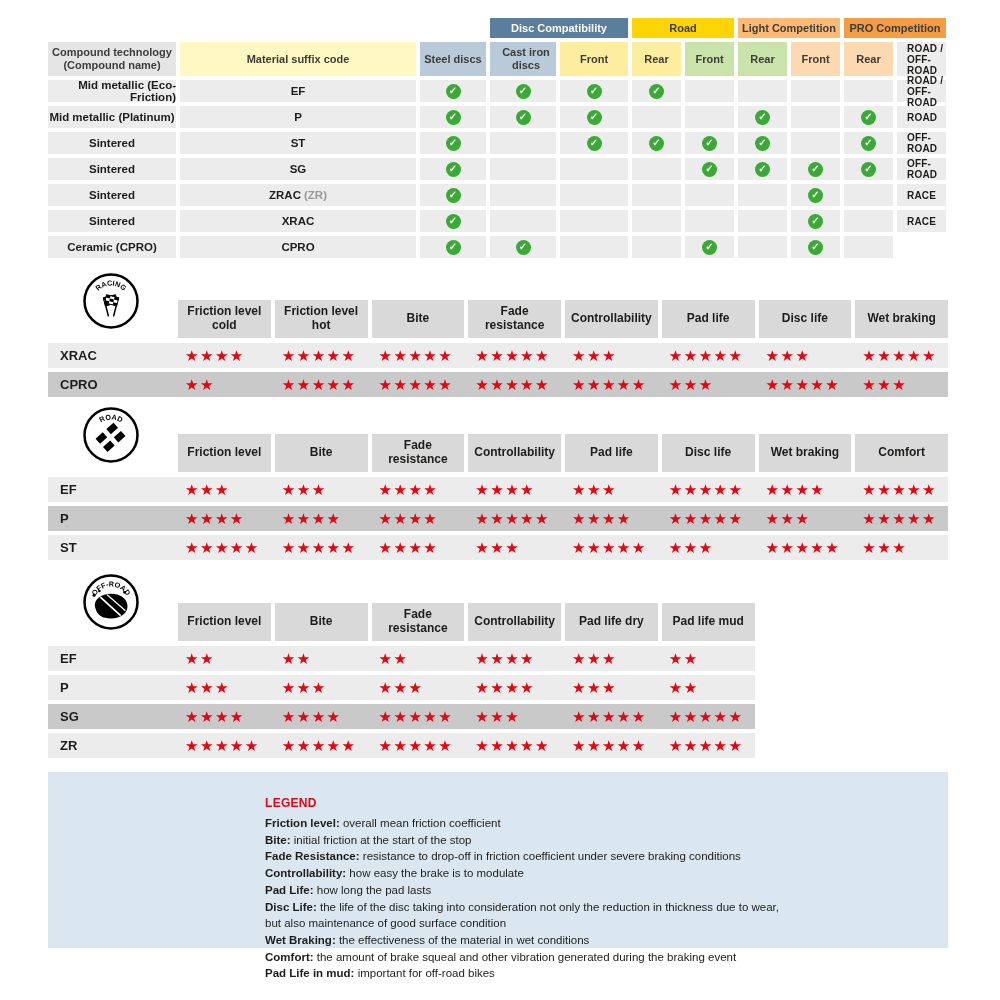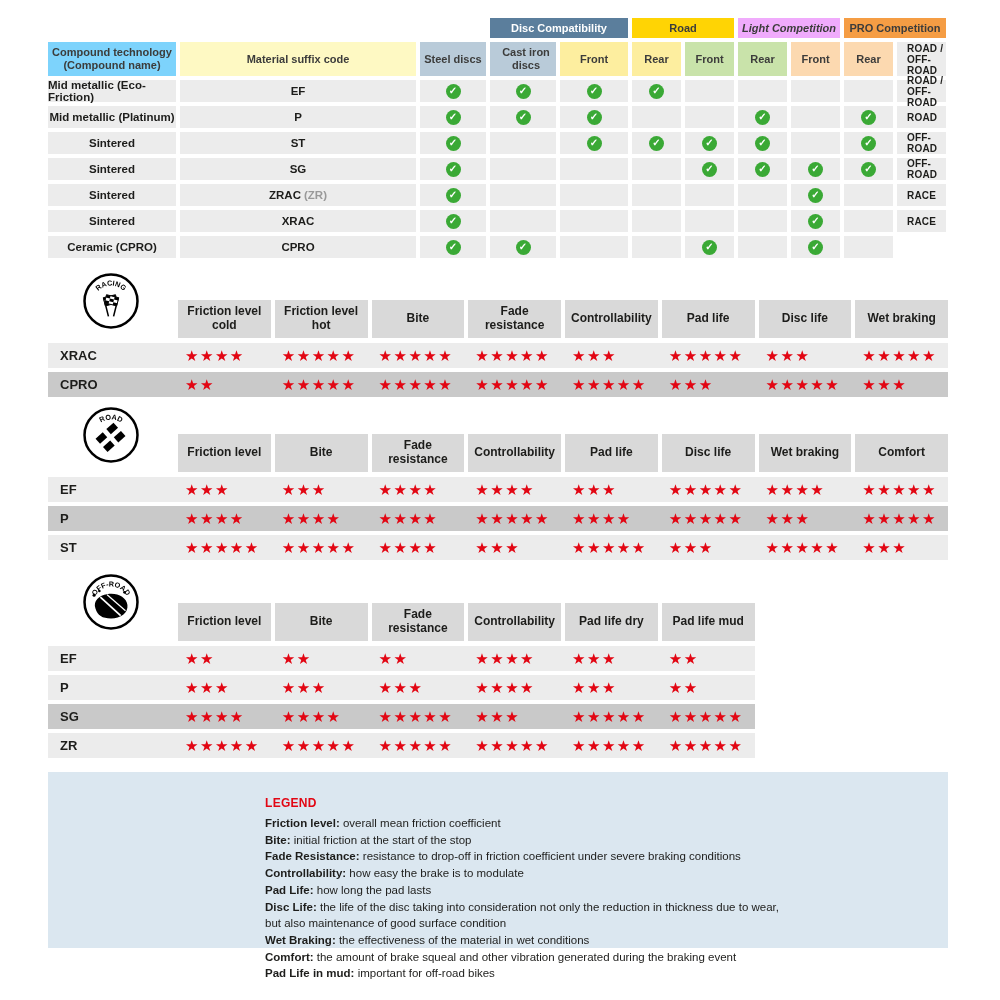--- a/index.html
+++ b/index.html
@@ -8,21 +8,21 @@
 
   
   #compat { position: absolute; left: 48px; top: 18px; display: grid;
     grid-template-columns: 128px 236px 66px 66px 68px 49px 49px 49px 49px 49px 49px;
     grid-template-rows: 20px 34px repeat(7, 22px); gap: 4px; }
   .group-cell { display: flex; align-items: center; justify-content: center; font-size: 11px; font-weight: bold; }
   .head-cell { display: flex; align-items: center; justify-content: center; text-align: center;
     font-size: 11px; font-weight: bold; color: #3c3c3b; line-height: 1.15; padding: 0 2px; }
   .cell { background: #ececec; display: flex; align-items: center; font-size: 11px; }
   .use-cell { font-size: 10px; font-weight: bold; padding-left: 10px; letter-spacing: 0.2px; }
-  .tech-cell { justify-content: center; font-weight: 600; font-size: 11.5px; }
+  .tech-cell { justify-content: center; font-weight: 600; font-size: 11.5px; text-align: right; }
   .code-cell { justify-content: center; font-weight: bold; font-size: 11.5px; gap: 3px; }
   .code-note { color: #999; font-weight: bold; }
   .check-cell { justify-content: center; }
   .check { width: 15px; height: 15px; border-radius: 50%; background: #3aa935; color: #fff;
     font-size: 10px; font-weight: bold; display: flex; align-items: center; justify-content: center; line-height: 1; }
 
   
   .icon-badge { position: absolute; width: 58px; height: 58px; }
   #racing-icon { left: 82px; top: 272px; }
   #road-icon { left: 82px; top: 406px; }
@@ -48,23 +48,23 @@
   .legend-title { color: #e20613; font-weight: bold; font-size: 12px; letter-spacing: 0.3px; margin-bottom: 7px; }
   .legend-line { font-size: 11.5px; margin-bottom: 3.5px; line-height: 1.15; }
 </style>
 </head>
 <body>
 
 <div id="compat">
     <div style="grid-column: span 3;"></div>
     <div class="group-cell" style="background: rgb(91, 126, 156); color: rgb(255, 255, 255); grid-column: span 2;">Disc Compatibility</div>
     <div class="group-cell" style="background: rgb(255, 212, 4); color: rgb(60, 60, 59); grid-column: span 2;">Road</div>
-    <div class="group-cell" style="background: #f0abfc; color: rgb(60, 60, 59); grid-column: span 2; font-style: italic;">Light Competition</div>
+    <div class="group-cell" style="background: #fdba74; color: rgb(60, 60, 59); grid-column: span 2;">Light Competition</div>
     <div class="group-cell" style="background: rgb(245, 157, 68); color: rgb(60, 60, 59); grid-column: span 2;">PRO Competition</div>
-    <div class="head-cell" style="background: #7dd3fc;">Compound technology (Compound name)</div>
+    <div class="head-cell" style="background: #e5e5e5;">Compound technology (Compound name)</div>
     <div class="head-cell" style="background: #fef9c3;">Material suffix code</div>
     <div class="head-cell" style="background: rgb(185, 203, 217);">Steel discs</div>
     <div class="head-cell" style="background: rgb(185, 203, 217); padding-left: 8px;">Cast iron discs</div>
     <div class="head-cell" style="background: rgb(253, 238, 159);">Front</div>
     <div class="head-cell" style="background: rgb(253, 238, 159);">Rear</div>
     <div class="head-cell" style="background: rgb(201, 227, 170);">Front</div>
     <div class="head-cell" style="background: rgb(201, 227, 170);">Rear</div>
     <div class="head-cell" style="background: rgb(252, 217, 176);">Front</div>
     <div class="head-cell" style="background: rgb(252, 217, 176);">Rear</div>
     <div class="cell use-cell">ROAD / OFF-ROAD</div>

